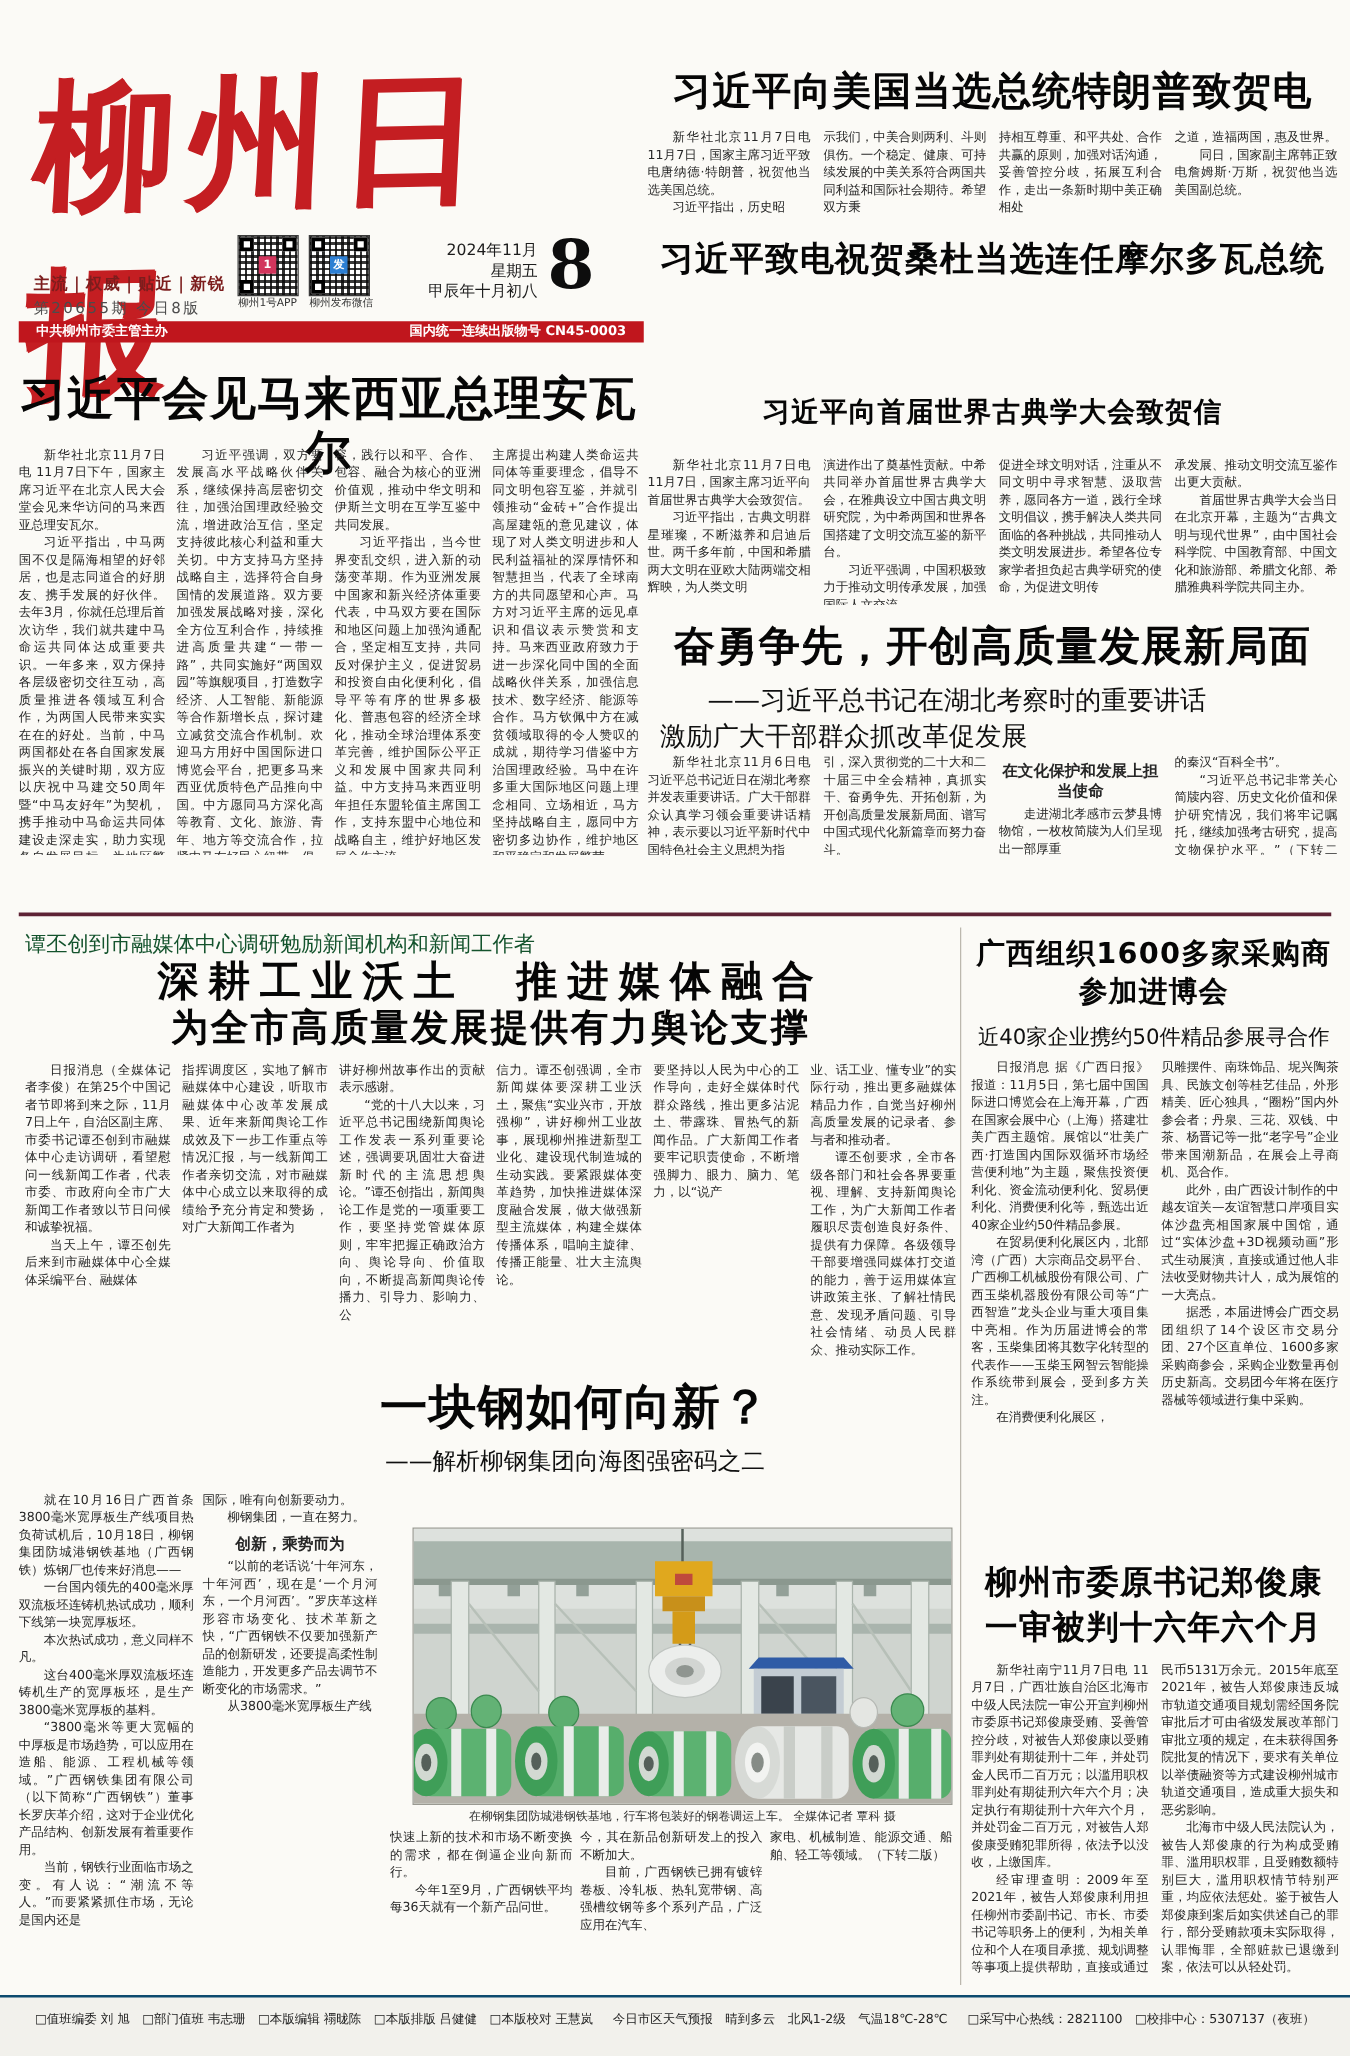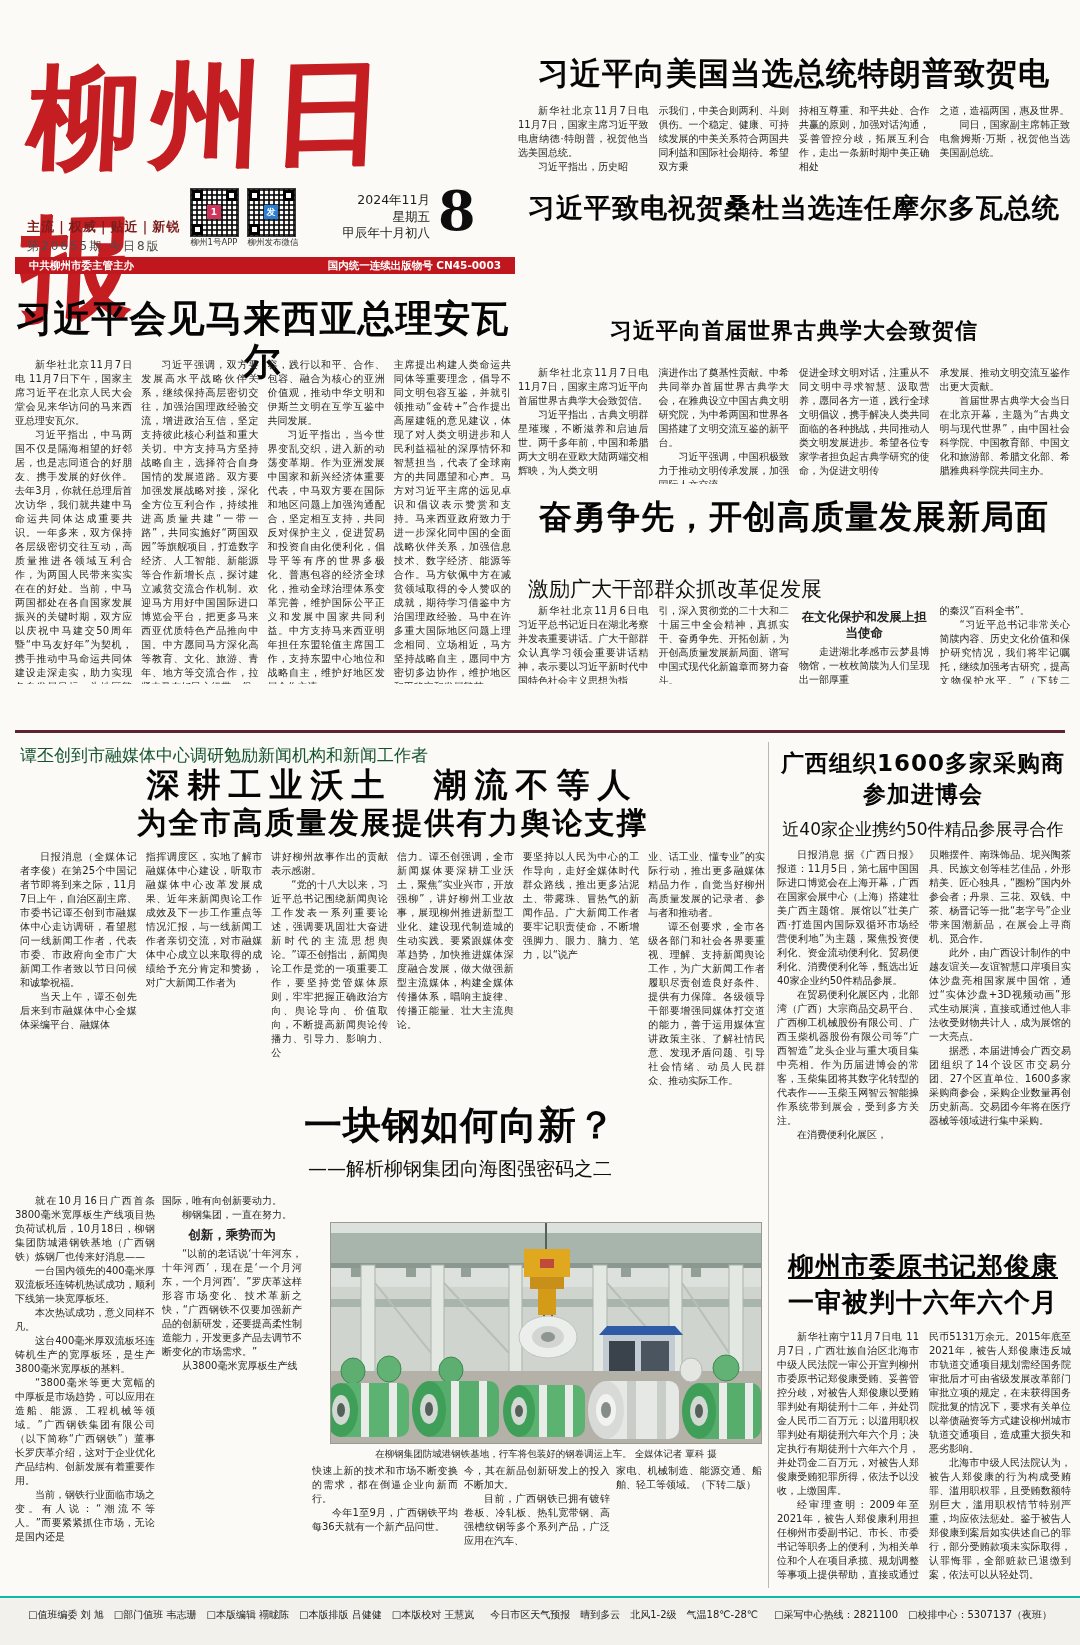--- a/index.html
+++ b/index.html
@@ -31,21 +31,21 @@
   .qr i{position:absolute;width:11px;height:11px;border:3px solid #000;background:#fff;box-sizing:border-box;}
   .qr i.tl{left:1px;top:1px}.qr i.tr{right:1px;top:1px}.qr i.bl{left:1px;bottom:1px}
   .qr b{position:absolute;left:16px;top:16px;width:14px;height:14px;color:#fff;font-size:9px;
         line-height:14px;text-align:center;font-weight:bold;}
   .qrlabel{position:absolute;font-size:8.5px;color:#333;text-align:center;white-space:nowrap;}
   .divider{position:absolute;background:#5e2335;}
   .vrule{position:absolute;width:1px;background:#bcb8ae;}
   .kicker{position:absolute;text-align:left;font-size:17px;color:#14532d;}
   .caption{position:absolute;font-size:9.5px;color:#2e2e2e;text-align:center;line-height:13px;}
   .footer-bar{position:absolute;left:0;top:1596px;width:1080px;height:49px;background:#f2f1ec;
-              border-top:2px solid #14b8a6;box-sizing:border-box;}
+              border-top:2px solid #0c4a6e;box-sizing:border-box;}
   .footer-row{display:flex;justify-content:space-between;padding:10px 28px 0;font-size:10px;color:#222;}
 </style>
 </head>
 <body>
 
 <div class="page">
 
   <div class="abs logo" style="left:28px;top:38px;width:480px;height:155px;">柳州日报</div>
 
   <div class="abs slogan" style="left:27px;top:218px;width:190px;">主流｜权威｜贴近｜新锐</div>
@@ -130,20 +130,21 @@
     <div class="bt cont">
         <p>促进全球文明对话，注重从不同文明中寻求智慧、汲取营养，愿同各方一道，践行全球文明倡议，携手解决人类共同面临的各种挑战，共同推动人类文明发展进步。希望各位专家学者担负起古典学研究的使命，为促进文明传</p>
       </div>
     <div class="bt cont">
         <p>承发展、推动文明交流互鉴作出更大贡献。</p>
         <p>首届世界古典学大会当日在北京开幕，主题为“古典文明与现代世界”，由中国社会科学院、中国教育部、中国文化和旅游部、希腊文化部、希腊雅典科学院共同主办。</p>
       </div>
   </div>
 
   <div class="hl" style="left:518px;top:498px;width:552px;font-size:33px;">奋勇争先，开创高质量发展新局面</div>
+  <div class="sub-hl" style="left:566px;top:546px;width:500px;font-size:21px;">——习近平总书记在湖北考察时的重要讲话</div>
   <div class="sub-hl" style="left:528px;top:575px;width:440px;font-size:21px;">激励广大干部群众抓改革促发展</div>
   <div class="cols" style="left:518px;top:604px;width:552px;height:80px;gap:10px;">
     <div class="bt">
         <p>新华社北京11月6日电 习近平总书记近日在湖北考察并发表重要讲话。广大干部群众认真学习领会重要讲话精神，表示要以习近平新时代中国特色社会主义思想为指</p>
       </div>
     <div class="bt cont">
         <p>引，深入贯彻党的二十大和二十届三中全会精神，真抓实干、奋勇争先、开拓创新，为开创高质量发展新局面、谱写中国式现代化新篇章而努力奋斗。</p>
       </div>
     <div class="bt">
       <h4 class="inner-sub">在文化保护和发展上担当使命</h4>
@@ -154,21 +155,21 @@
     <div class="bt cont">
         <p>的秦汉“百科全书”。</p>
         <p>“习近平总书记非常关心简牍内容、历史文化价值和保护研究情况，我们将牢记嘱托，继续加强考古研究，提高文物保护水平。”（下转二版）</p>
       </div>
   </div>
 
   <div class="divider" style="left:15px;top:730px;width:1050px;height:3px;"></div>
   <div class="vrule" style="left:768px;top:742px;height:846px;"></div>
 
   <div class="kicker" style="left:20px;top:744px;width:745px;">谭丕创到市融媒体中心调研勉励新闻机构和新闻工作者</div>
-  <div class="hl" style="left:20px;top:766px;width:745px;font-size:33px;letter-spacing:8px;">深耕工业沃土　潮流不等人</div>
+  <div class="hl" style="left:20px;top:766px;width:745px;font-size:33px;letter-spacing:8px;">深耕工业沃土　推进媒体融合</div>
   <div class="hl" style="left:20px;top:806px;width:745px;font-size:30px;letter-spacing:2px;">为全市高质量发展提供有力舆论支撑</div>
   <div class="cols" style="left:20px;top:850px;width:745px;height:238px;gap:9px;">
     <div class="bt">
         <p>日报消息（全媒体记者李俊）在第25个中国记者节即将到来之际，11月7日上午，自治区副主席、市委书记谭丕创到市融媒体中心走访调研，看望慰问一线新闻工作者，代表市委、市政府向全市广大新闻工作者致以节日问候和诚挚祝福。</p>
         <p>当天上午，谭丕创先后来到市融媒体中心全媒体采编平台、融媒体</p>
       </div>
     <div class="bt cont">
         <p>指挥调度区，实地了解市融媒体中心建设，听取市融媒体中心改革发展成果、近年来新闻舆论工作成效及下一步工作重点等情况汇报，与一线新闻工作者亲切交流，对市融媒体中心成立以来取得的成绩给予充分肯定和赞扬，对广大新闻工作者为</p>
       </div>
     <div class="bt cont">
@@ -330,21 +331,21 @@
       <p>今年1至9月，广西钢铁平均每36天就有一个新产品问世。</p>
     </div>
   <div class="bt abs cont" style="left:464px;top:1464px;width:146px;height:116px;">
       <p>今，其在新品创新研发上的投入不断加大。</p>
       <p>目前，广西钢铁已拥有镀锌卷板、冷轧板、热轧宽带钢、高强槽纹钢等多个系列产品，广泛应用在汽车、</p>
     </div>
   <div class="bt abs cont" style="left:616px;top:1464px;width:146px;height:116px;">
       <p>家电、机械制造、能源交通、船舶、轻工等领域。（下转二版）</p>
     </div>
 
-  <div class="hl" style="left:775px;top:1252px;width:296px;font-size:26px;text-decoration:underline;">柳州市委原书记郑俊康</div>
+  <div class="hl" style="left:775px;top:1252px;width:296px;font-size:26px;">柳州市委原书记郑俊康</div>
   <div class="hl" style="left:775px;top:1288px;width:296px;font-size:26px;">一审被判十六年六个月</div>
   <div class="cols" style="left:777px;top:1330px;width:294px;height:252px;gap:10px;">
     <div class="bt">
         <p>新华社南宁11月7日电 11月7日，广西壮族自治区北海市中级人民法院一审公开宣判柳州市委原书记郑俊康受贿、妥善管控分歧，对被告人郑俊康以受贿罪判处有期徒刑十二年，并处罚金人民币二百万元；以滥用职权罪判处有期徒刑六年六个月；决定执行有期徒刑十六年六个月，并处罚金二百万元，对被告人郑俊康受贿犯罪所得，依法予以没收，上缴国库。</p>
         <p>经审理查明：2009年至2021年，被告人郑俊康利用担任柳州市委副书记、市长、市委书记等职务上的便利，为相关单位和个人在项目承揽、规划调整等事项上提供帮助，直接或通过他人非法收受财物共计人</p>
       </div>
     <div class="bt cont">
         <p>民币5131万余元。2015年底至2021年，被告人郑俊康违反城市轨道交通项目规划需经国务院审批后才可由省级发展改革部门审批立项的规定，在未获得国务院批复的情况下，要求有关单位以举债融资等方式建设柳州城市轨道交通项目，造成重大损失和恶劣影响。</p>
         <p>北海市中级人民法院认为，被告人郑俊康的行为构成受贿罪、滥用职权罪，且受贿数额特别巨大，滥用职权情节特别严重，均应依法惩处。鉴于被告人郑俊康到案后如实供述自己的罪行，部分受贿款项未实际取得，认罪悔罪，全部赃款已退缴到案，依法可以从轻处罚。</p>
       </div>

